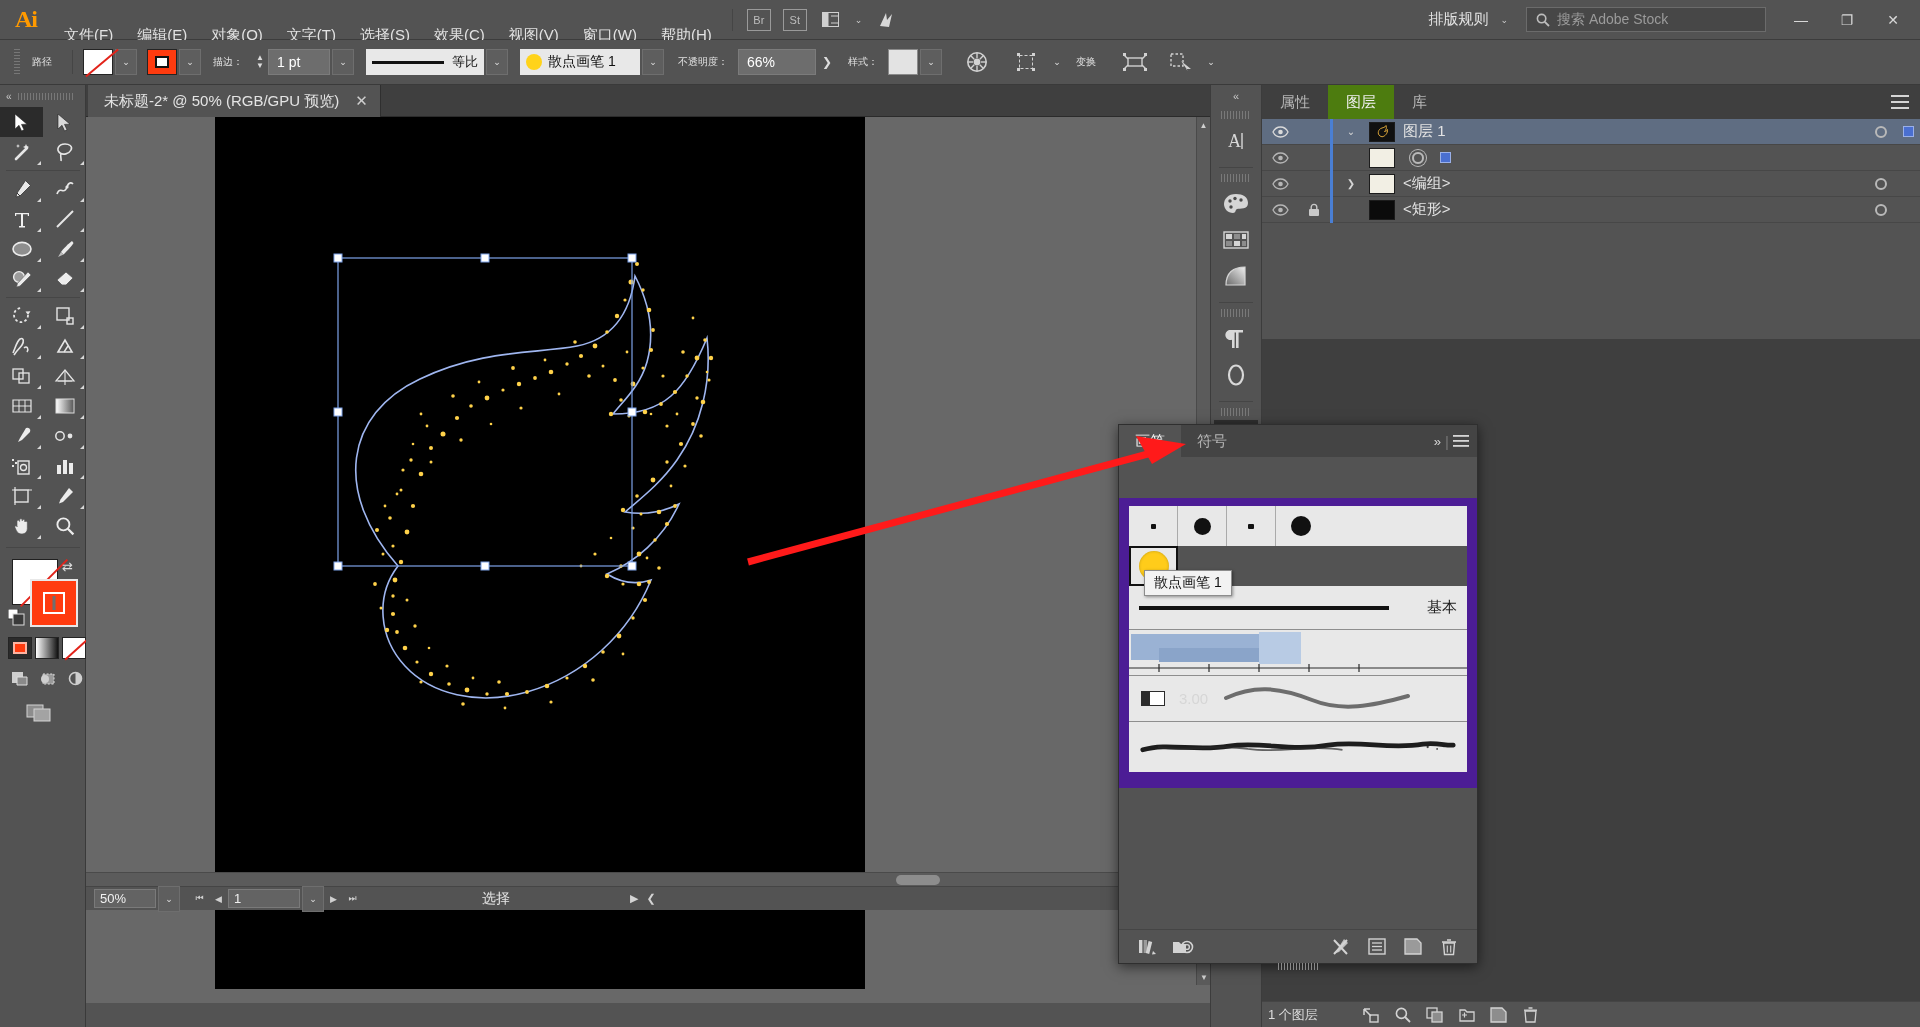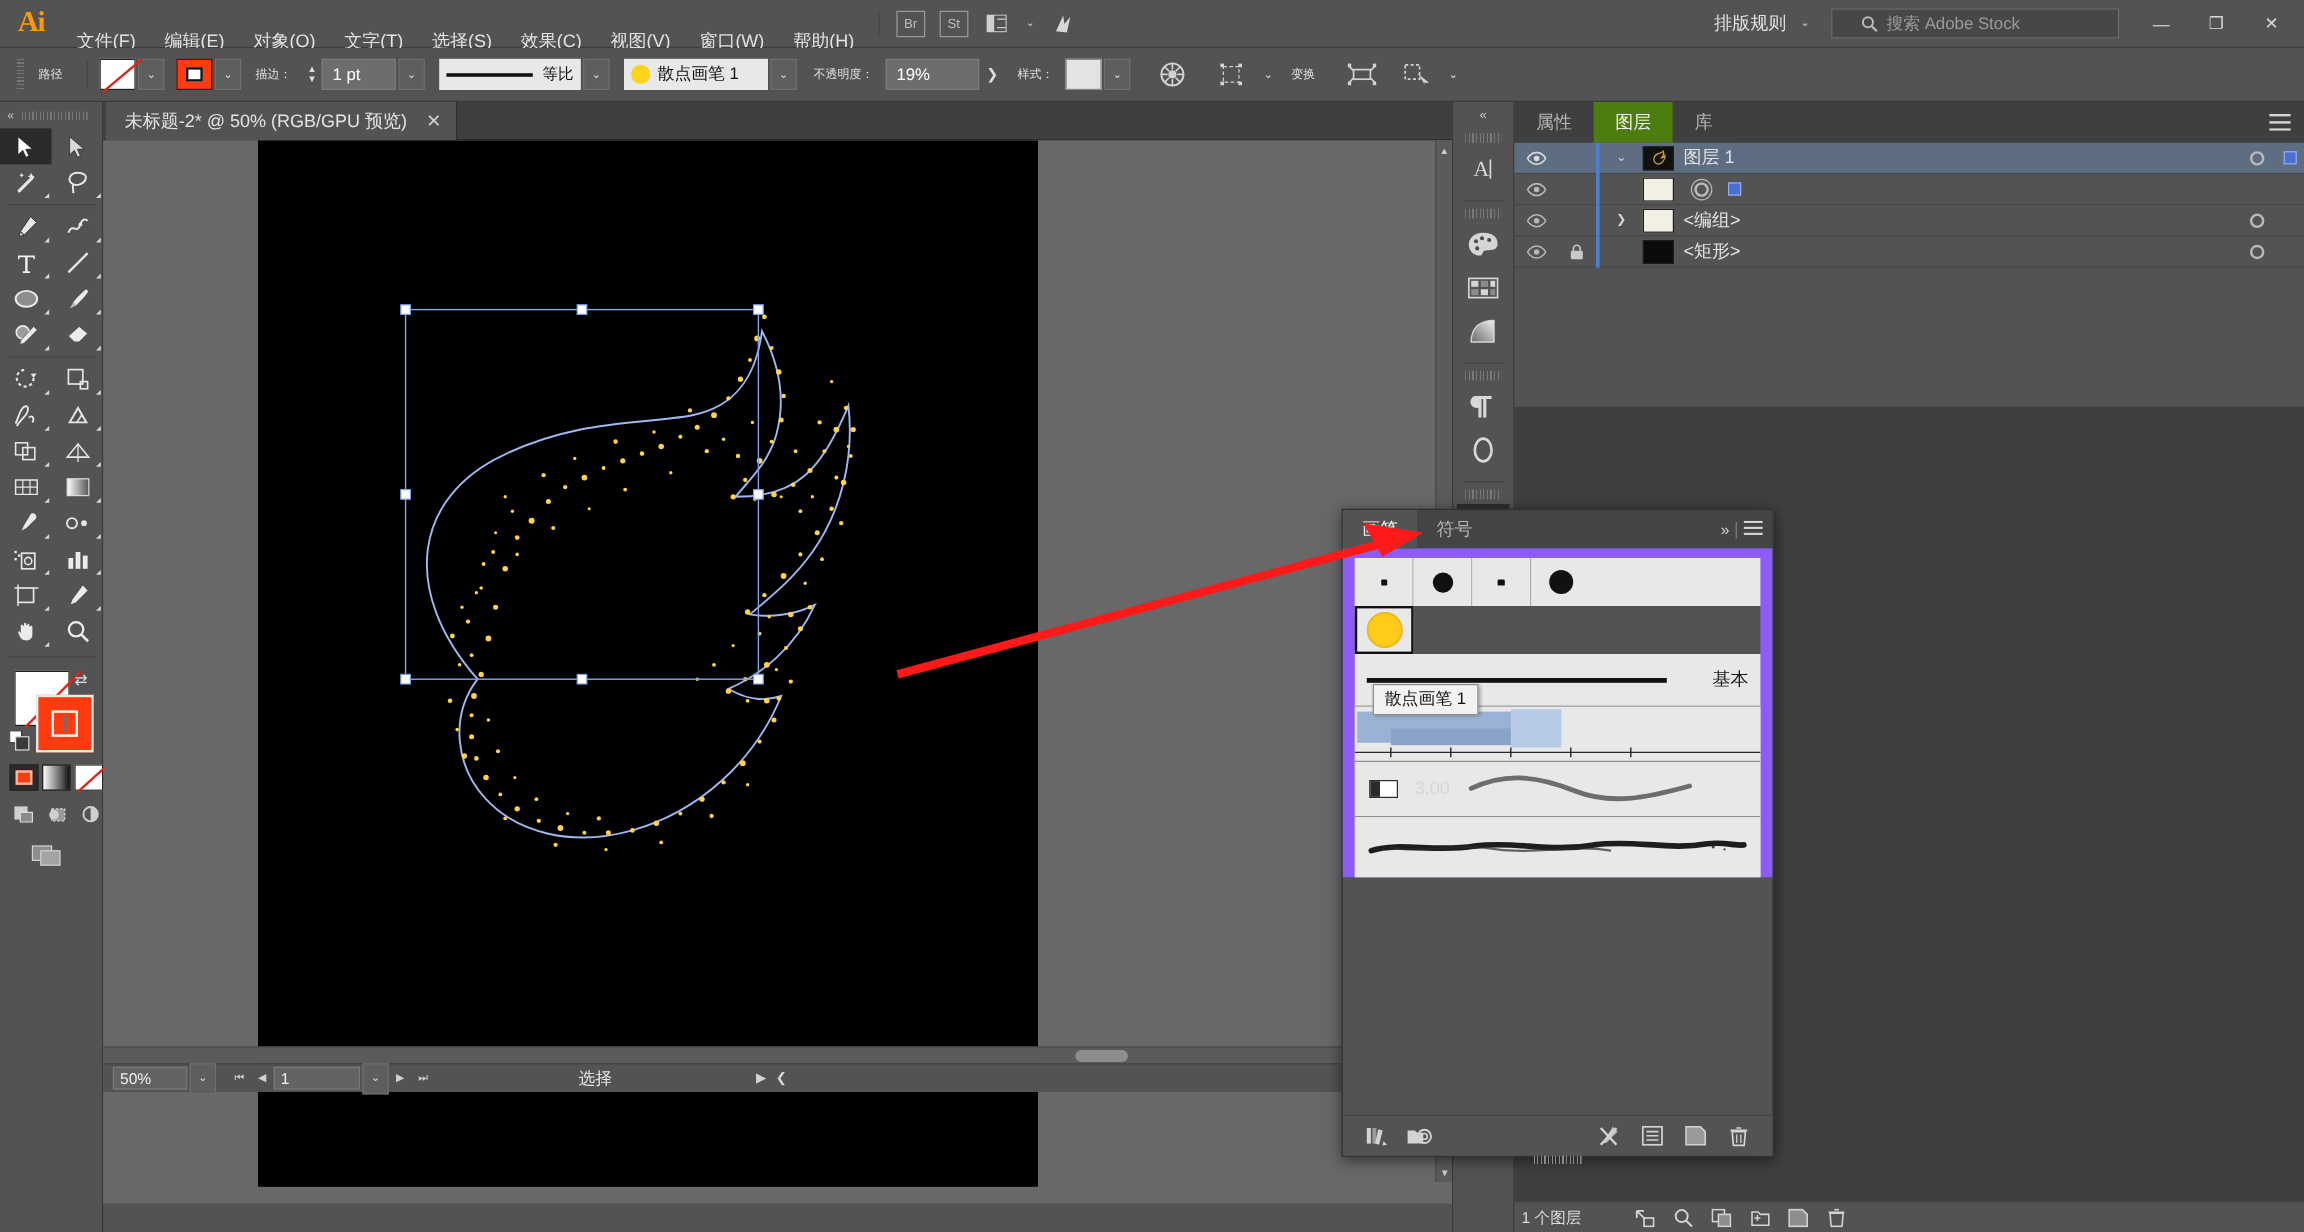--- a/index.html
+++ b/index.html
@@ -33,21 +33,21 @@
   }
   .mb-box{
     border:1px solid #9a9a9a; width:24px; height:22px; font-size:11px;
     display:flex;align-items:center;justify-content:center; color:#bdbdbd;
   }
   .mb-right{ margin-left:auto; display:flex; align-items:center; height:40px; padding-right:4px;}
   .typo-rule{ font-size:15px; color:#e2e2e2; padding:0 6px; }
   .caret{ font-size:9px; color:#cfcfcf; padding:0 6px; }
   .stock-search{
     display:flex; align-items:center; gap:7px; background:#474747;
-    border:1px solid #6b6b6b; height:25px; padding:0 24px; margin:0 12px;
+    border:1px solid #6b6b6b; height:25px; padding:0 9px; margin:0 12px;
     width:240px; color:#9b9b9b; font-size:14px;
   }
   .win-btn{
     width:46px; height:40px; display:flex; align-items:center; justify-content:center;
     color:#d8d8d8; font-size:14px;
   }
 
   
   .controlbar{
     position:absolute; left:0; top:40px; width:1920px; height:45px;
@@ -255,21 +255,21 @@
 
   
   .brushpanel{
     position:absolute; left:1118px; top:424px; width:360px; height:540px;
     background:#535353; border:1px solid #2f2f2f; box-shadow:0 3px 12px rgba(0,0,0,.55);
   }
   .bp-tabs{ height:32px; display:flex; align-items:stretch; background:#444; }
   .bp-tab{ padding:0 16px; display:flex;align-items:center;font-size:15px;color:#b5b5b5; }
   .bp-tab.active{ background:#535353; color:#f2f2f2; }
   .bp-right{ margin-left:auto; display:flex;align-items:center;gap:4px;padding-right:8px;color:#d6d6d6;}
-  .bp-body{ background:#8b5cf6; padding:8px 10px 0 10px; }
+  .bp-body{ background:#4c1d95; padding:8px 10px 16px 10px;margin-top:41px; }
   .bp-row-top{ display:flex; background:#e8e8e8; }
   .bp-cell{
     width:49px;height:40px;background:#e8e8e8;border-right:1px solid #aaa;
     display:flex;align-items:center;justify-content:center;
   }
   .bp-cell:last-child{ border-right:none; }
   .bp-dot{ border-radius:50%; background:#111; }
   .bp-row2{ display:flex; background:#535353; position:relative; }
   .bp-cell-sel{
     width:49px;height:40px;background:#e8e8e8;border:2px solid #111;
@@ -386,21 +386,21 @@
     </div>
     <div class="dd-btn">⌄</div>
     <div style="width:12px"></div>
     <div class="brush-field">
       <span class="brush-dot"></span>
       <span>散点画笔 1</span>
     </div>
     <div class="dd-btn">⌄</div>
     <div style="width:14px"></div>
     <div class="cb-label">不透明度：</div>
-    <div class="opacity-field">19%</div>
+    <div class="opacity-field">66%</div>
     <div class="arrow-btn">❯</div>
     <div style="width:10px"></div>
     <div class="cb-label">样式：</div>
     <div class="style-swatch"></div>
     <div class="dd-btn">⌄</div>
     <div style="width:18px"></div>
     <div class="cb-ico">
       <svg width="22" height="22" viewBox="0 0 22 22">
           <circle cx="11" cy="11" r="9.2" fill="none" stroke="#d2d2d2" stroke-width="1.6"></circle>
           <circle cx="11" cy="11" r="3.4" fill="#d2d2d2"></circle>

